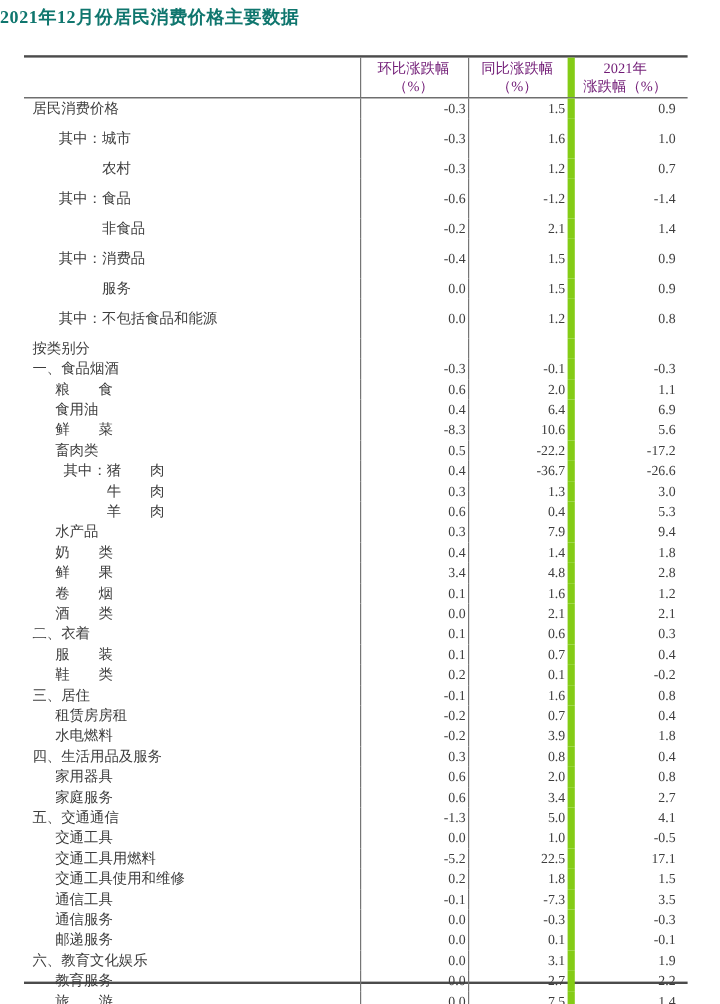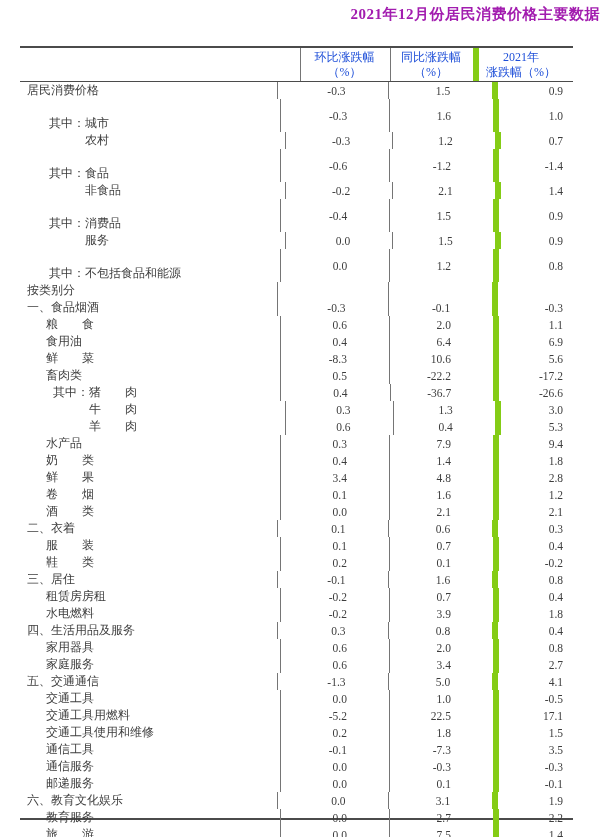--- a/index.html
+++ b/index.html
@@ -2,35 +2,35 @@
 <html><head>
 <meta charset="utf-8">
 <style>
   * { margin:0; padding:0; box-sizing:border-box; }
   html,body { background:#ffffff; }
   .page {
     position:relative; width:600px; height:837px; background:#ffffff;
     font-family:"Liberation Serif","DejaVu Serif",serif; color:#3d3d3d; overflow:hidden;
   }
   .title {
-    position:absolute; top:5px; left:0; width:600px; text-align:right;
-    font-size:15px; font-weight:bold; color:#a21caf; letter-spacing:0.5px;
+    position:absolute; top:5px; left:0; width:600px; text-align:left;
+    font-size:15px; font-weight:bold; color:#0f766e; letter-spacing:0.5px;
   }
   .table {
     position:absolute; left:20px; top:46px; width:553px;
     border-top:2px solid #4b4b4b; border-bottom:2px solid #4b4b4b;
     font-size:12px;
   }
   .thead { display:flex; height:34px; border-bottom:1px solid #4b4b4b; }
   .thead .cell {
     display:flex; flex-direction:column; justify-content:center; align-items:center;
-    line-height:15px; text-align:right; color:#1d4ed8;
+    line-height:15px; text-align:right; color:#701a75;
   }
   .tbody { display:flex; flex-direction:column; height:736px; }
-  .trow { flex:1 1 auto; display:flex; align-items:center;gap:40px; }
+  .trow { flex:1 1 auto; display:flex; align-items:flex-end; }
   .cell { height:100%; }
   .trow .cell { display:flex; align-items:center; }
   .c-label { width:280px; white-space:pre; }
   .c-num  { justify-content:flex-end; text-align:right; font-size:11.5px; }
   .c-mom  { width:90px;  border-left:1px solid #757575; padding-right:2px; }
   .c-yoy  { width:83px;  border-left:1px solid #757575; padding-right:2px; }
   .c-year { width:100px; border-left:6px solid #84cc16; padding-right:10px;font-family:Liberation Serif, serif; }
   
   .ind0 { padding-left:7px; }
   .ind1 { padding-left:29px;margin-top:16px; }

